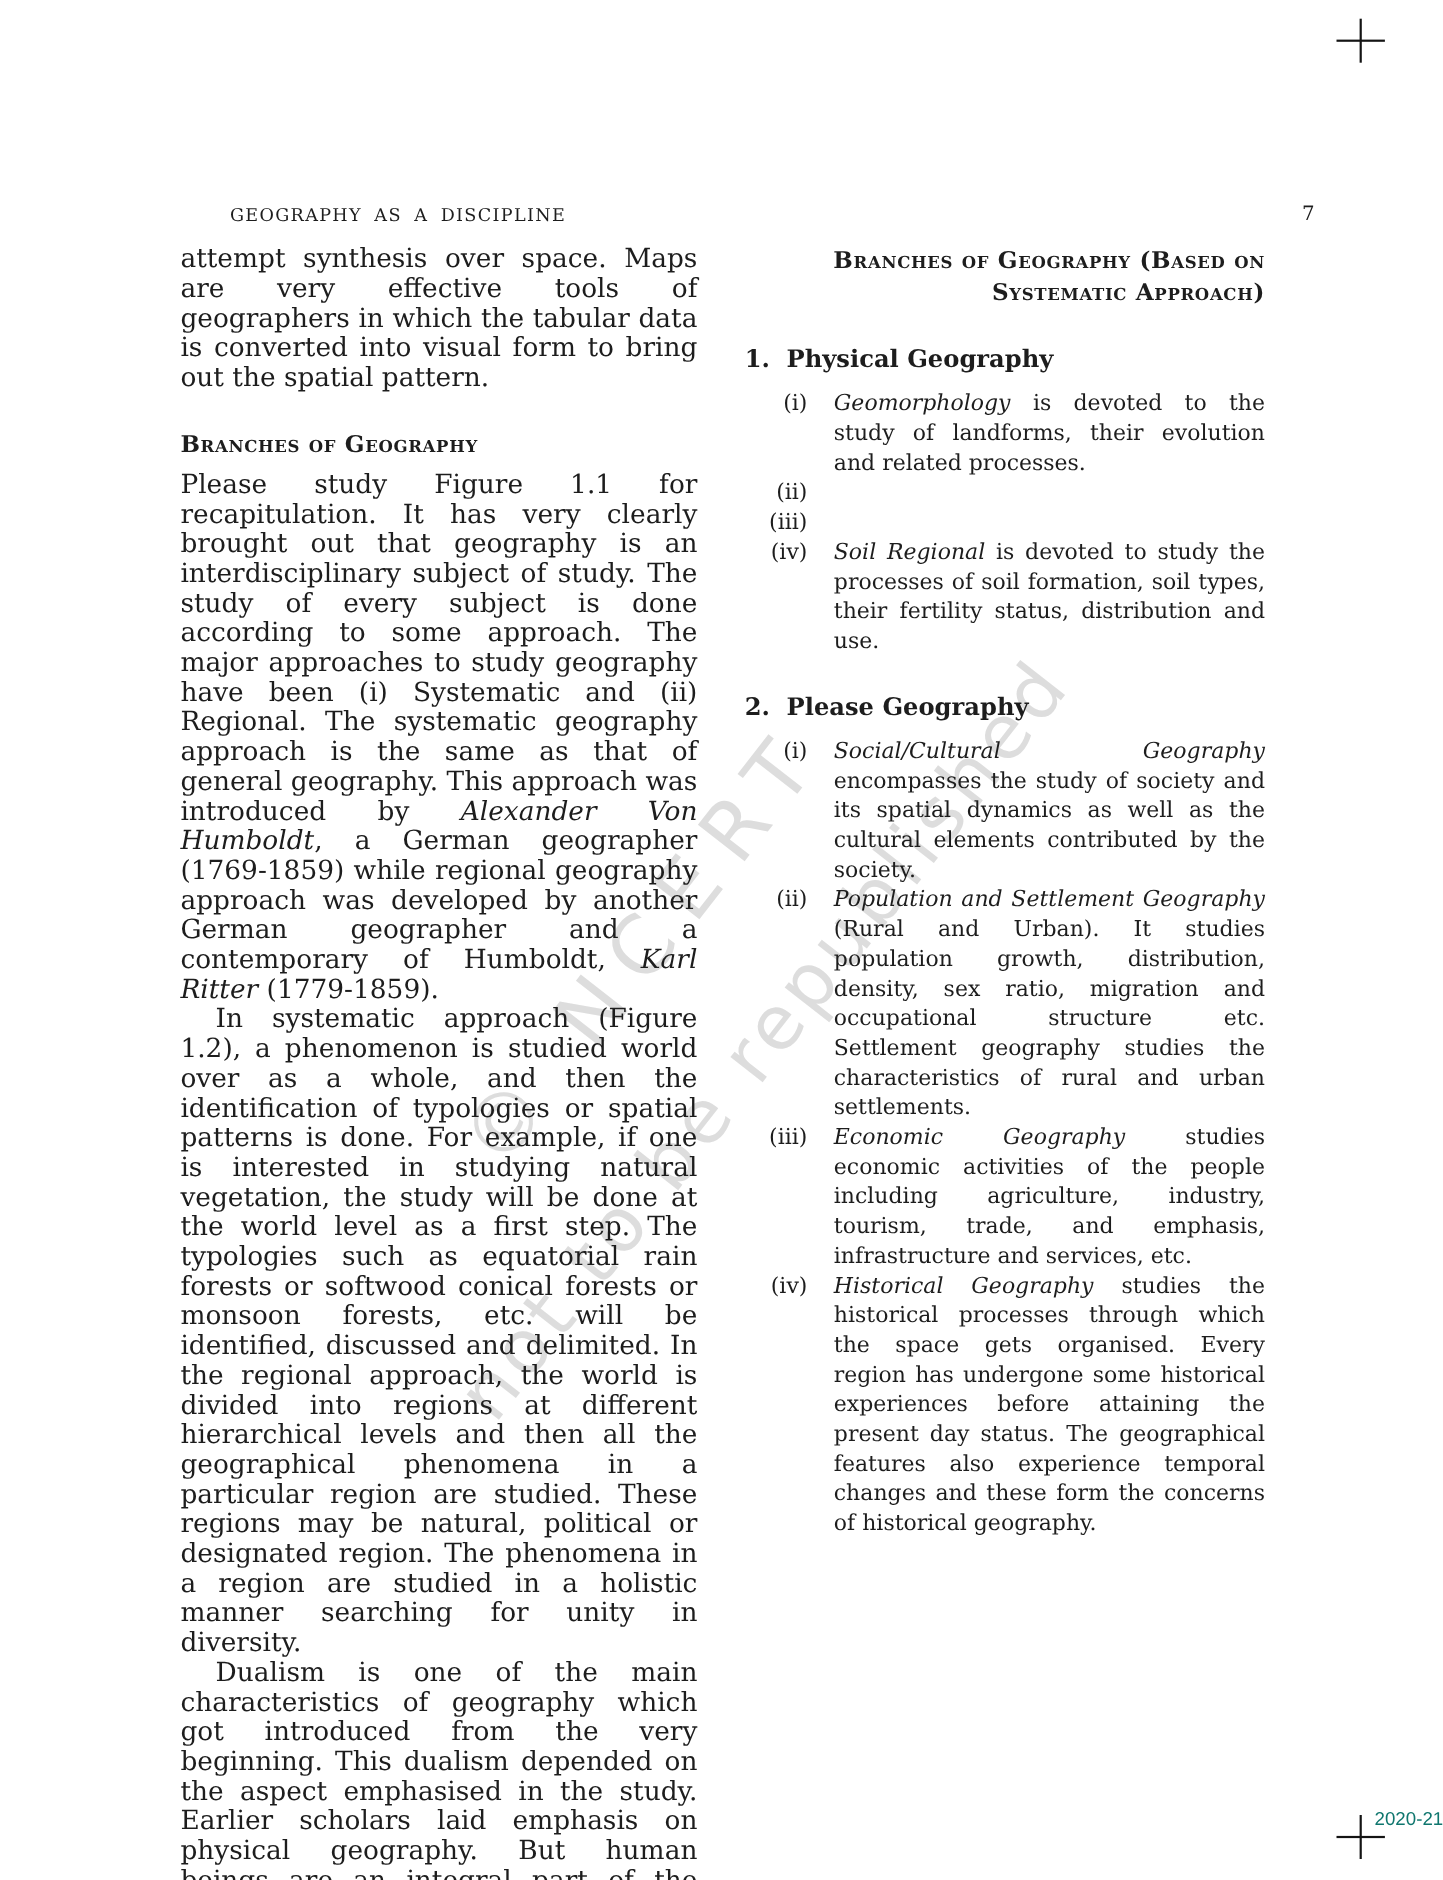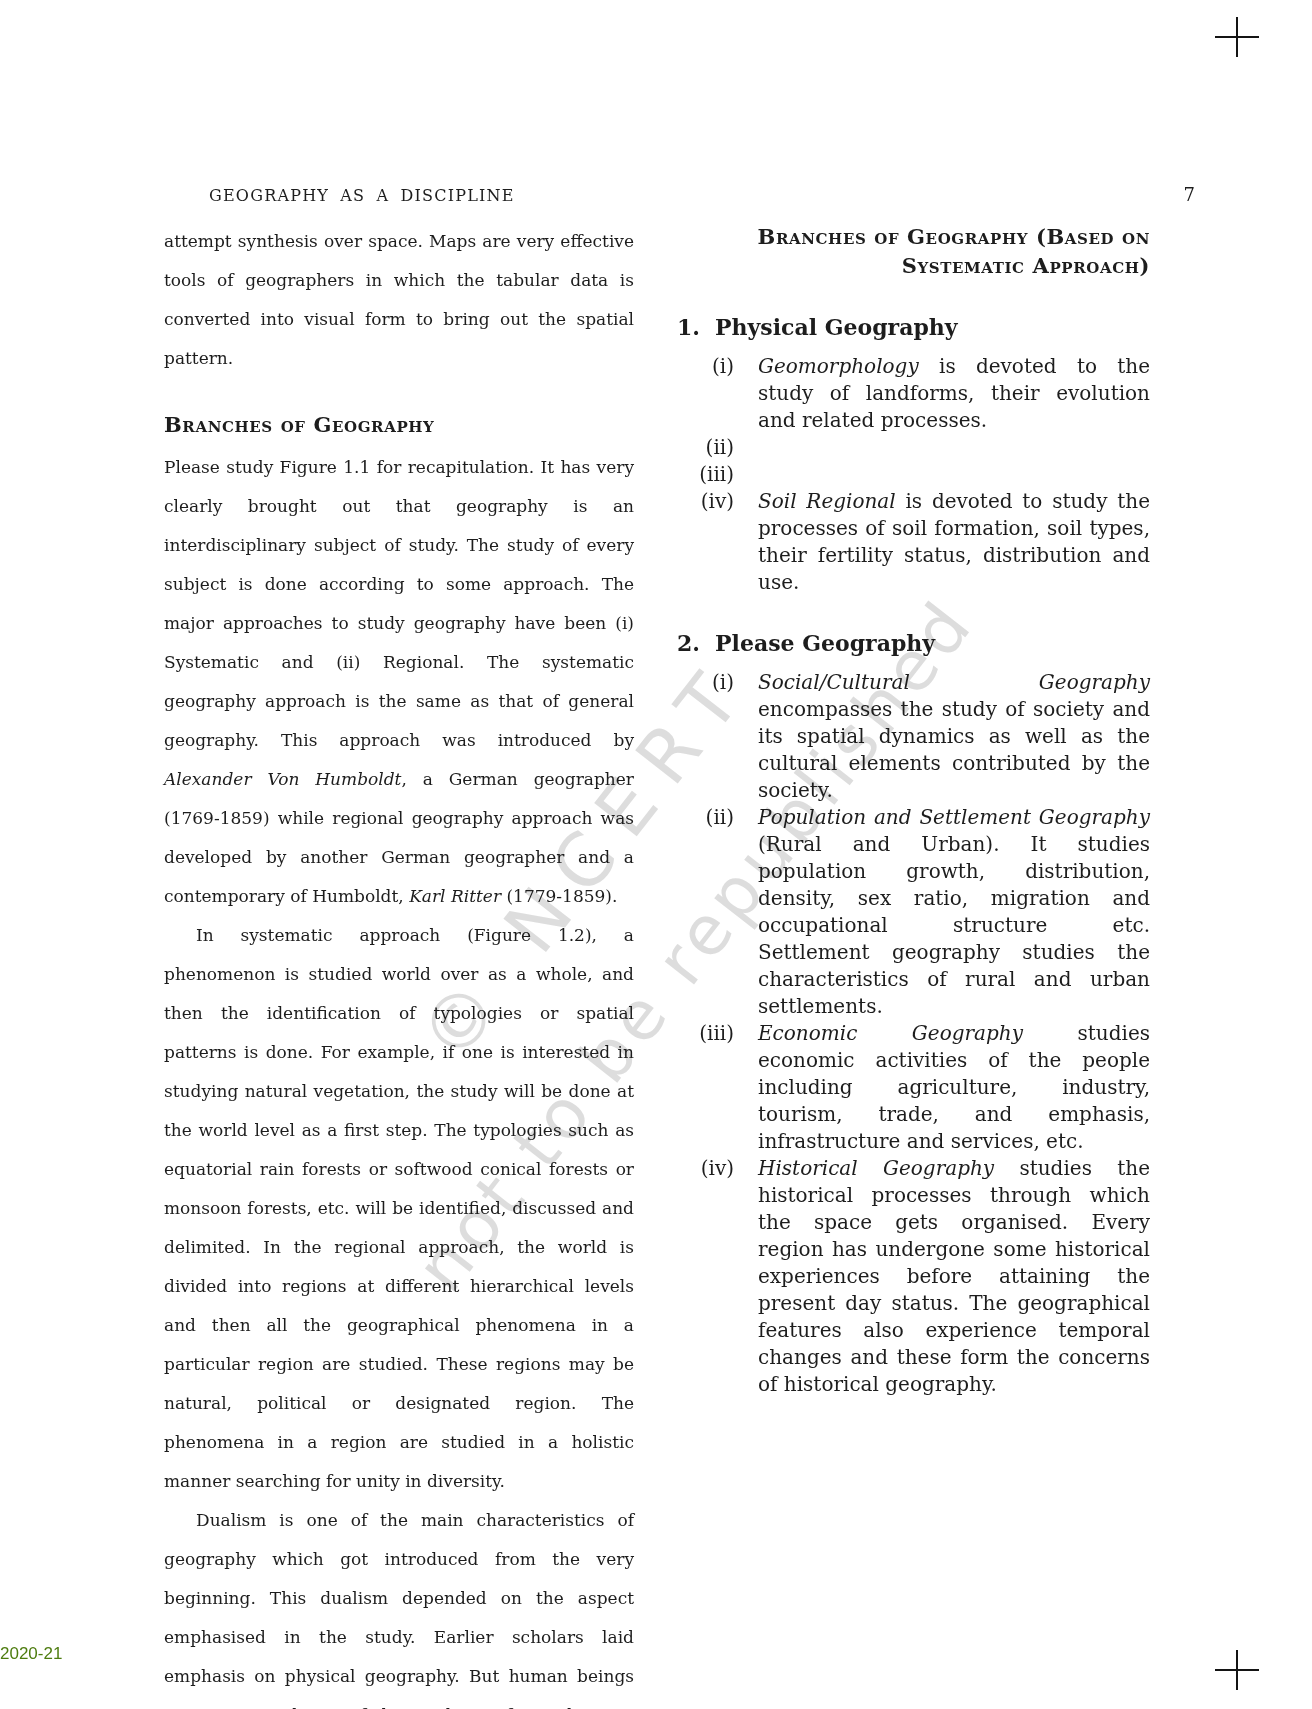--- a/index.html
+++ b/index.html
@@ -28,43 +28,43 @@
   .page-num { font-size:18px; }
 
   
   .columns {
     position:absolute; top:222px; left:164px; width:986px; z-index:1;
     display:flex; gap:43px;
   }
   .col-left  { width:470px; }
   .col-right { width:473px; }
 
-  .para { font-size:17px; line-height:39px; text-align:justify; }
+  .para { font-size:24px; line-height:27px; text-align:justify; }
   .indent { text-indent:32px; }
 
   .sec-head-left {
     font-weight:bold; font-variant:small-caps; font-size:21px;
     letter-spacing:.6px; margin:34px 0 11px;
   }
   .rc-heading {
     font-weight:bold; font-variant:small-caps; font-size:21px;
     line-height:29px; letter-spacing:.6px; text-align:right;
   }
   .num-heading { display:flex; font-weight:bold; font-size:22px; line-height:28px; margin:33px 0 12px; }
   .num-heading .num { width:38px; flex:none; }
 
   .list-item { display:flex; font-size:20px; line-height:27px; }
   .list-item .marker { width:57px; flex:none; text-align:right; }
   .list-item .body { flex:1; margin-left:24px; text-align:justify; }
   em { font-style:italic; }
 
   
   .footer {
-    position:absolute; top:1644px; left:0; width:1312px; text-align:left;
-    font-family:"Liberation Sans", sans-serif; font-size:17px; color:#4d7c0f; z-index:2;
+    position:absolute; top:1644px; left:0; width:1312px; text-align:right;
+    font-family:"Liberation Sans", sans-serif; font-size:17px; color:#0f766e; z-index:2;
   }
 
   
   .crop { position:absolute; width:44px; height:44px; z-index:2; }
   .crop::before { content:""; position:absolute; left:0; right:0; top:21px; height:2px; background:#141414; }
   .crop::after  { content:""; position:absolute; top:2px; bottom:2px; left:21px; width:2px; background:#141414; }
   .crop-tr { left:1215px; top:15px; }
   .crop-br { left:1215px; top:1648px; }
 </style>
 </head>

